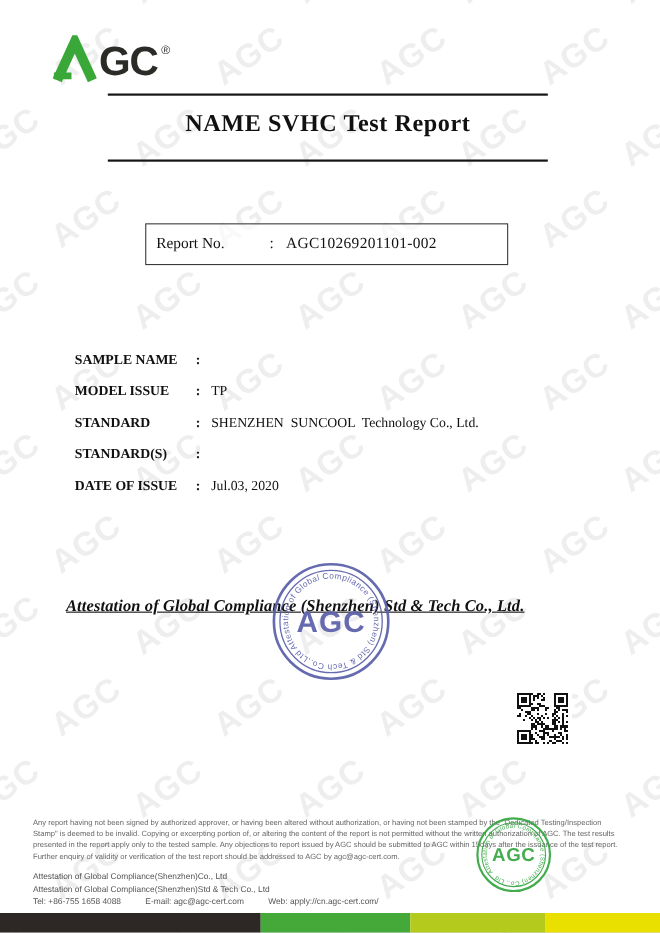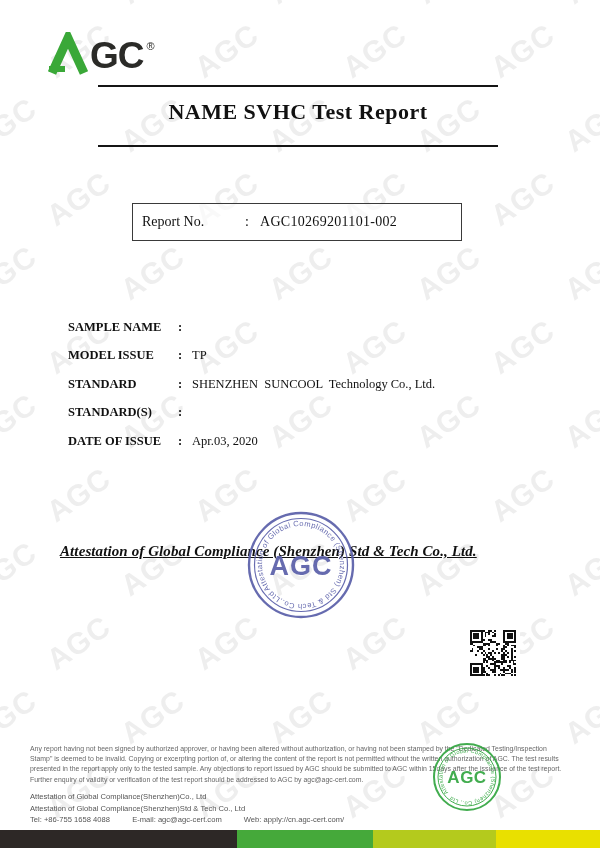--- a/index.html
+++ b/index.html
@@ -158,21 +158,21 @@
       <span class="fcolon">:</span>
       <span class="fvalue">SHENZHEN  SUNCOOL  Technology Co., Ltd.</span>
     </div>
     <div class="frow">
       <span class="flabel">STANDARD(S)</span>
       <span class="fcolon">:</span>
     </div>
     <div class="frow">
       <span class="flabel">DATE OF ISSUE</span>
       <span class="fcolon">:</span>
-      <span class="fvalue">Apr.03, 2020</span>
+      <span class="fvalue">Jul.03, 2020</span>
     </div>
   </div>
 
   <div class="attest">Attestation of Global Compliance (Shenzhen) Std &amp; Tech Co., Ltd.</div>
 
   <svg class="stamp-blue" width="114" height="114" viewBox="0 0 114 114">
     <circle cx="57" cy="57" r="52" fill="none" stroke-width="2.4" stroke="#5a5fa9"></circle>
     <circle cx="57" cy="57" r="46.5" fill="none" stroke-width="1.2" stroke="#5a5fa9"></circle>
     <g transform="rotate(-128 57 57)">
       <path id="ringB" d="M57,18 A39,39 0 1,1 56.99,18" fill="none"></path>

